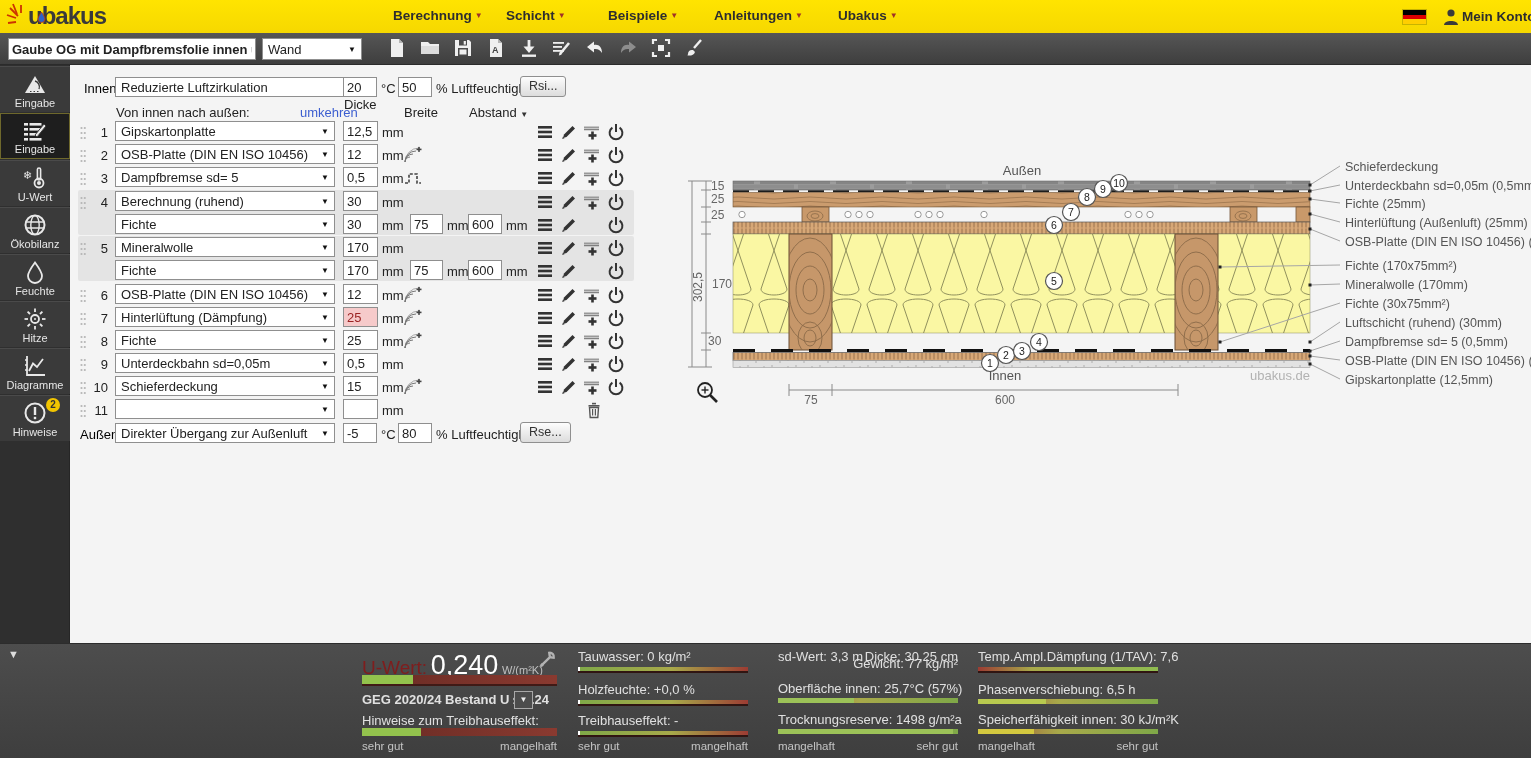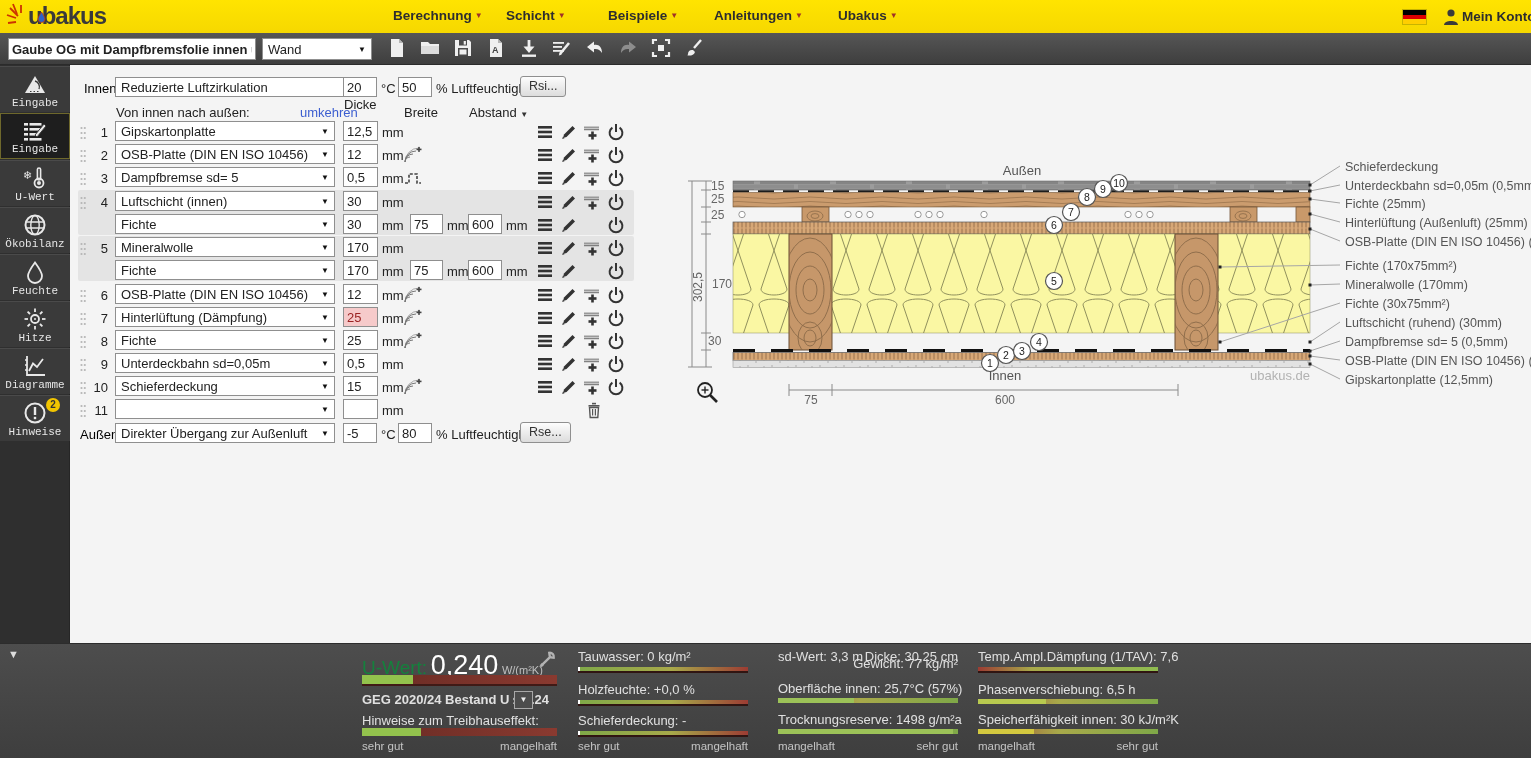--- a/index.html
+++ b/index.html
@@ -12,21 +12,21 @@
   .menu-item{position:absolute;top:8px;font-size:13.5px;color:#2e2e2e;font-weight:bold;cursor:pointer;}
   .menu-item .car{color:#a03228;font-size:8px;vertical-align:2px;margin-left:3px;}
   #logo-text{position:absolute;left:28px;top:2px;font-size:24px;font-weight:bold;color:#3a3a3a;letter-spacing:-1px;}
   
   #tbar{left:0;top:33px;width:1531px;height:32px;background:linear-gradient(#565656,#3e3e3e);border-bottom:1px solid #2b2b2b;box-sizing:border-box;}
   .tb-ic{position:absolute;top:38px;width:20px;height:20px;cursor:pointer;}
   
   #sbar{left:0;top:65px;width:70px;height:578px;background:#2f2f2f;border-right:1px solid #262626;box-sizing:border-box;}
   .sb-item{position:absolute;left:0;width:70px;height:46px;background:#3a3a3a;border-top:1px solid #4a4a4a;box-sizing:border-box;text-align:center;cursor:pointer;}
   .sb-item.active{background:#1e1e1e;border:1px solid #6e682c;}
-  .sb-item .lab{position:absolute;bottom:3px;width:100%;font-size:11px;color:#e6e6e6;font-family:Liberation Mono, monospace;}
+  .sb-item .lab{position:absolute;bottom:3px;width:100%;font-size:11px;color:#e6e6e6;}
   .sb-item svg{margin-top:5px;}
   .badge{position:absolute;right:10px;top:2px;width:14px;height:14px;border-radius:8px;background:#f2c500;color:#333;font-size:10px;font-weight:bold;line-height:14px;text-align:center;}
   
   .in{position:absolute;box-sizing:border-box;height:20px;border:1px solid #8f8f8f;background:#fff;font-family:inherit;font-size:13px;color:#222;padding:0 3px;}
   .in.warn{background:#f6caca;color:#9b2424;}
   .sel{position:absolute;box-sizing:border-box;height:20px;border:1px solid #8f8f8f;background:#fff;font-size:13px;color:#222;display:flex;align-items:center;padding:0 5px;cursor:pointer;}
   .sel .lbl{flex:1;overflow:hidden;white-space:nowrap;}
   .sel .car{font-size:8px;color:#111;margin-left:4px;}
   .mm{position:absolute;font-size:13px;color:#222;}
   .num{position:absolute;font-size:13px;color:#222;width:18px;text-align:right;}
@@ -256,21 +256,21 @@
       <div style="height:4.66px;background:#ffce00"></div>
   </div>
   <svg class="tb-ic" style="left:1441px;top:7px">
       <use href="#ic-user"></use>
     </svg>
   <div class="t" style="left:1462px;top:9px;font-size:13.5px;color:#2e2e2e;font-weight:bold">Mein Konto</div>
 </div>
 
 <div id="tbar" class="a">
   <input class="in" style="left: 8px; top: 5px; width: 248px; height: 22px; font-weight: bold;" value="Gaube OG mit Dampfbremsfolie innen und Hin">
-  <div class="sel" style="left:262px;top:5px;width:110px;height:22px">
+  <div class="sel" style="left:262px;top:5px;width:100px;height:22px">
     <span class="lbl">Wand</span>
       <span class="car">▼</span>
   </div>
 </div>
 <svg class="tb-ic" style="left:387px">
     <use href="#ic-doc"></use>
   </svg>
 <svg class="tb-ic" style="left:420px">
     <use href="#ic-folder"></use>
   </svg>
@@ -443,21 +443,21 @@
   </svg>
 <svg class="ric" style="left:607px;top:169px">
     <use href="#ic-power"></use>
   </svg>
 
 <svg class="ric" style="left:79px;top:194px;width:8px">
     <use href="#ic-drag"></use>
   </svg>
 <div class="num" style="left:90px;top:195px">4</div>
 <div class="sel" style="left:115px;top:191px;width:220px">
-    <span class="lbl">Luftschicht (innen)</span>
+    <span class="lbl">Berechnung (ruhend)</span>
     <span class="car">▼</span>
   </div>
 <input class="in" style="left: 343px; top: 191px; width: 35px;" value="30">
 <div class="mm" style="left:382px;top:195px">mm</div>
 <svg class="ric" style="left:536px;top:193px">
     <use href="#ic-menu"></use>
   </svg>
 <svg class="ric" style="left:560px;top:193px">
     <use href="#ic-pencil"></use>
   </svg>
@@ -905,21 +905,21 @@
     <line x1="710" y1="395" x2="717" y2="402" stroke="#222" stroke-width="2.6"></line>
     <line x1="701.5" y1="390" x2="708.5" y2="390" stroke="#222" stroke-width="1.4"></line>
     <line x1="705" y1="386.5" x2="705" y2="393.5" stroke="#222" stroke-width="1.4"></line>
   </g>
 </svg>
 
 <div id="bbar" class="a"></div>
 <div class="t" style="left:8px;top:648px;font-size:11px;color:#ddd;cursor:pointer">▼</div>
 
 <div class="bl" style="left:362px;top:650px">
-  <span style="font-size:19px;color:#15803d">U-Wert:</span>
+  <span style="font-size:19px;color:#7f1d1d">U-Wert:</span>
   <span style="font-size:27px;color:#fff">0,240</span>
   <span style="font-size:11px;color:#c0c0c0">W/(m²K)</span>
 </div>
 <svg class="a" style="left:538px;top:651px;width:18px;height:18px">
     <use href="#ic-wrench"></use>
   </svg>
 <div class="track" style="left:362px;top:675px;width:195px;height:9px;border-bottom:2px solid #401a16">
   <div class="fill" style="width:26%;background:#93c24d"></div>
 </div>
 <div class="bl" style="left:362px;top:692px;font-weight:bold">GEG 2020/24 Bestand U ≤ 0.24</div>
@@ -932,21 +932,21 @@
 <div class="bscale" style="left:557px;top:740px;transform:translateX(-100%)">mangelhaft</div>
 
 <div class="bl" style="left:578px;top:649px">Tauwasser: 0 kg/m²</div>
 <div class="track2" style="left:578px;top:667px;width:170px;height:4px;border-bottom:2px solid #301512">
     <div class="fill" style="width:2px;background:#fff"></div>
   </div>
 <div class="bl" style="left:578px;top:682px">Holzfeuchte: +0,0 %</div>
 <div class="track2" style="left:578px;top:700px;width:170px;height:4px;border-bottom:2px solid #301512">
     <div class="fill" style="width:2px;background:#fff"></div>
   </div>
-<div class="bl" style="left:578px;top:713px">Schieferdeckung: -</div>
+<div class="bl" style="left:578px;top:713px">Treibhauseffekt: -</div>
 <div class="track2" style="left:578px;top:731px;width:170px;height:4px;border-bottom:2px solid #301512">
     <div class="fill" style="width:2px;background:#fff"></div>
   </div>
 <div class="bscale" style="left:578px;top:740px">sehr gut</div>
 <div class="bscale" style="left:748px;top:740px;transform:translateX(-100%)">mangelhaft</div>
 
 <div class="bl" style="left:778px;top:649px">sd-Wert: 3,3 m</div>
 <div class="bl" style="left:958px;top:649px;transform:translateX(-100%)">Dicke: 30,25 cm</div>
 <div class="bl" style="left:958px;top:656px;transform:translateX(-100%)">Gewicht: 77 kg/m²</div>
 <div class="bl" style="left:778px;top:681px">Oberfläche innen: 25,7°C (57%)</div>

